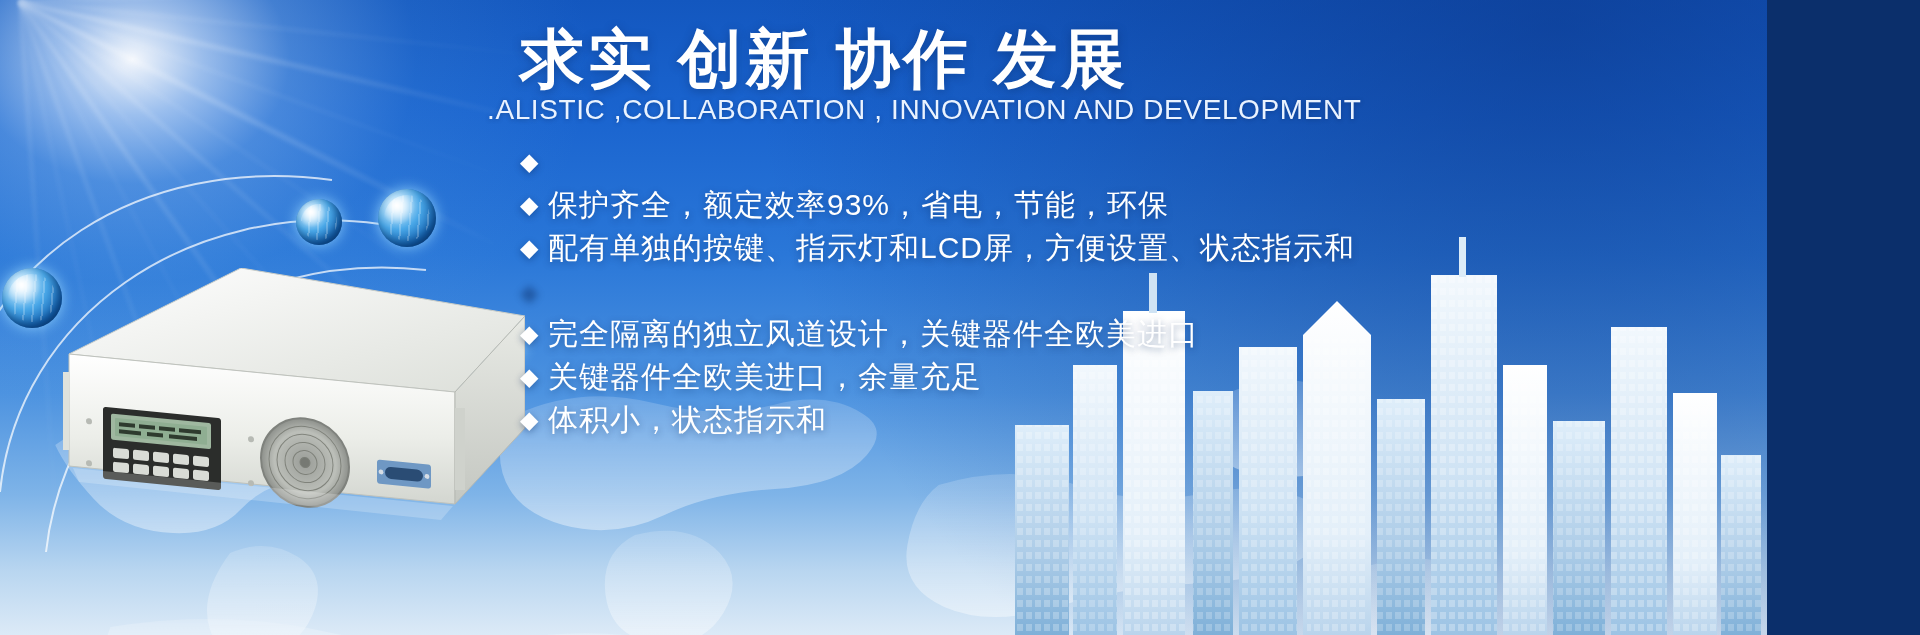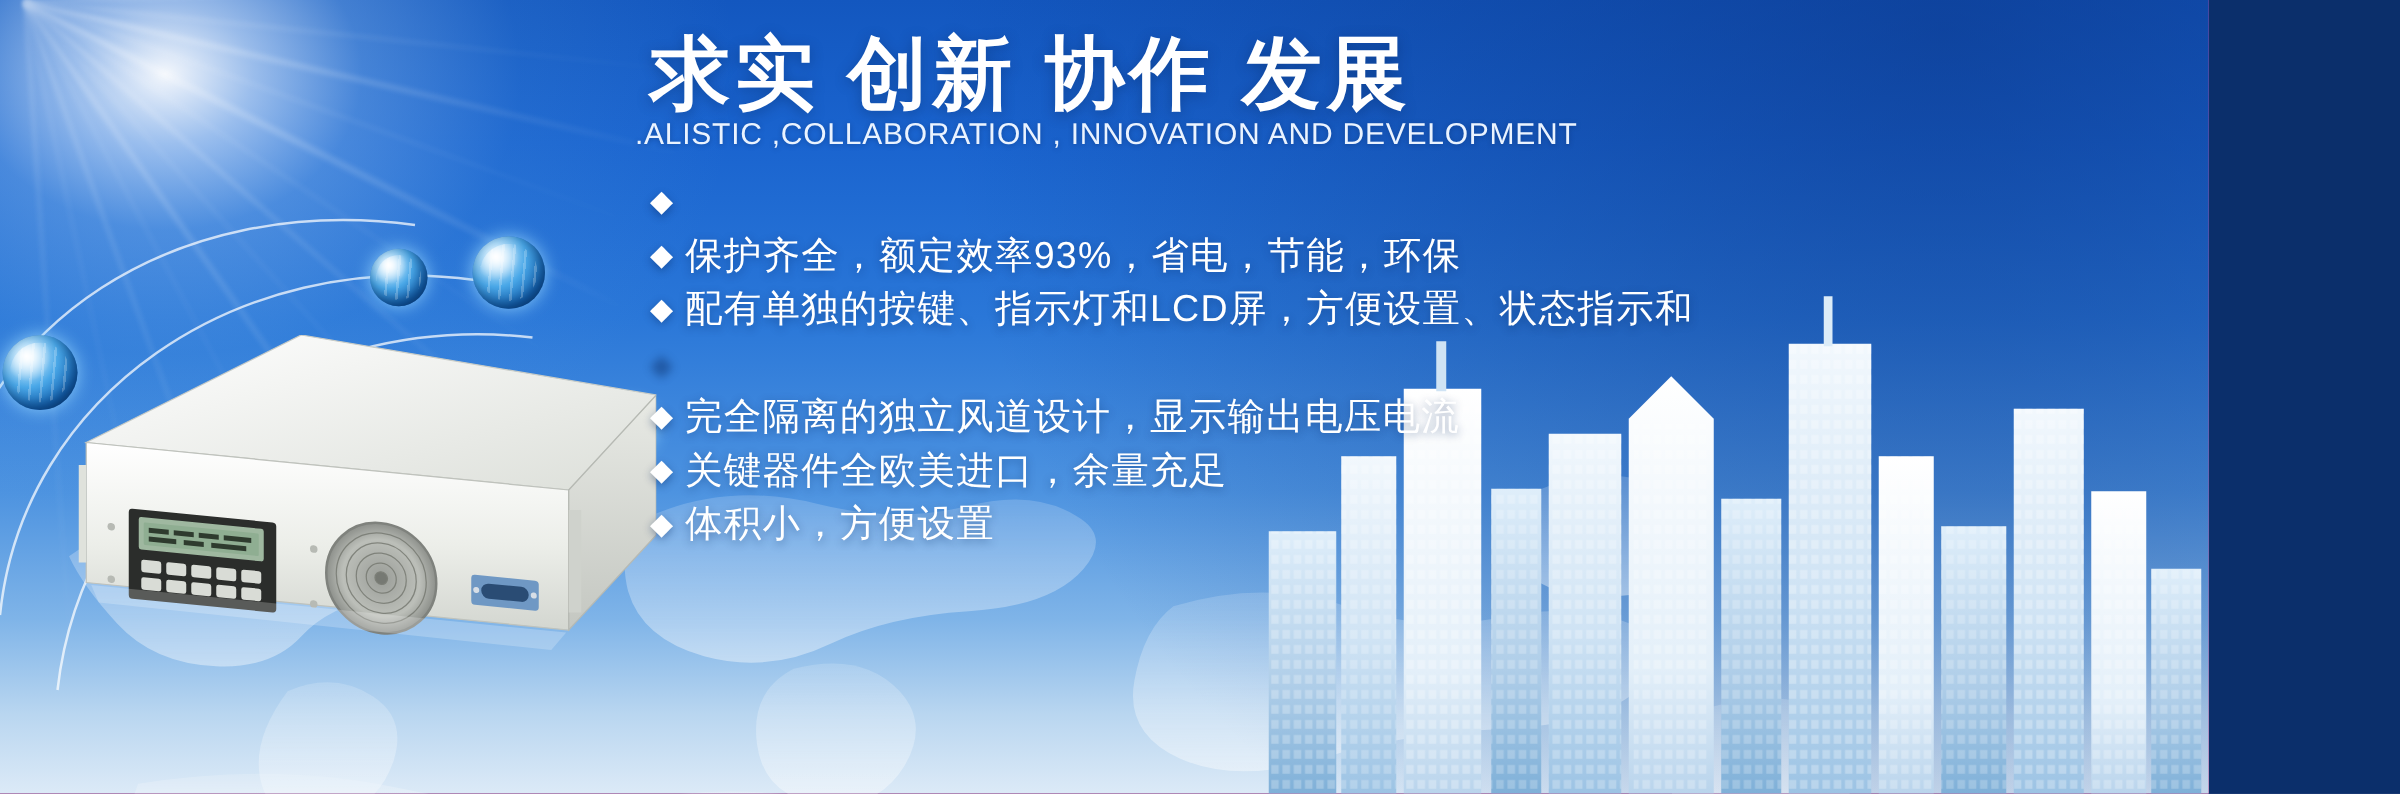--- a/index.html
+++ b/index.html
@@ -139,24 +139,24 @@
     color: #ffffff;
     font-size: 64px;
     font-weight: bold;
     letter-spacing: 4px;
     line-height: 1.18;
     white-space: nowrap;
     text-shadow: 0 2px 10px rgba(4,32,80,0.35);
   }
   .subhead {
     position: absolute;
-    left: 508px;
+    left: 487px;
     top: 94px;
     color: #eaf3ff;
-    font-size: 24px;
+    font-size: 28px;
     letter-spacing: 0.6px;
     white-space: nowrap;
     text-shadow: 0 1px 4px rgba(4,32,80,0.35);
   }
   .bullets {
     position: absolute;
     left: 520px;
     top: 140px;
     width: 960px;
   }
@@ -421,28 +421,28 @@
       <span class="bullet-mark">◆</span>
       <span class="bullet-text">配有单独的按键、指示灯和LCD屏，方便设置、状态指示和</span>
     </div>
 
     <div class="bullet-row cont">
       <span class="bullet-mark blank">◆</span>
     </div>
 
     <div class="bullet-row">
       <span class="bullet-mark">◆</span>
-      <span class="bullet-text">完全隔离的独立风道设计，显示输出电压电流</span>
+      <span class="bullet-text">完全隔离的独立风道设计，关键器件全欧美进口</span>
     </div>
 
     <div class="bullet-row">
       <span class="bullet-mark">◆</span>
       <span class="bullet-text">关键器件全欧美进口，余量充足</span>
     </div>
 
     <div class="bullet-row">
       <span class="bullet-mark">◆</span>
-      <span class="bullet-text">体积小，方便设置</span>
+      <span class="bullet-text">体积小，状态指示和</span>
     </div>
 
   </div>
 
 </div>
 
 </body></html>

